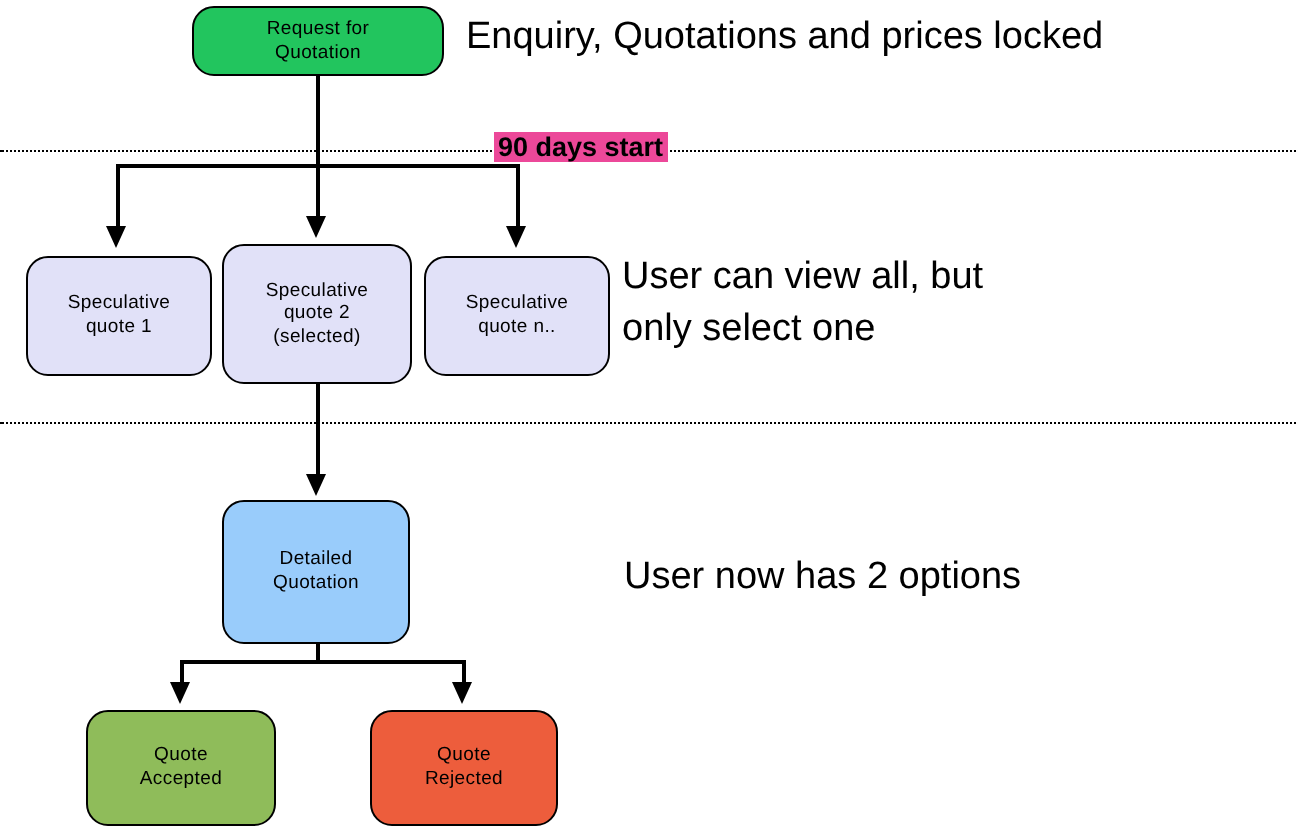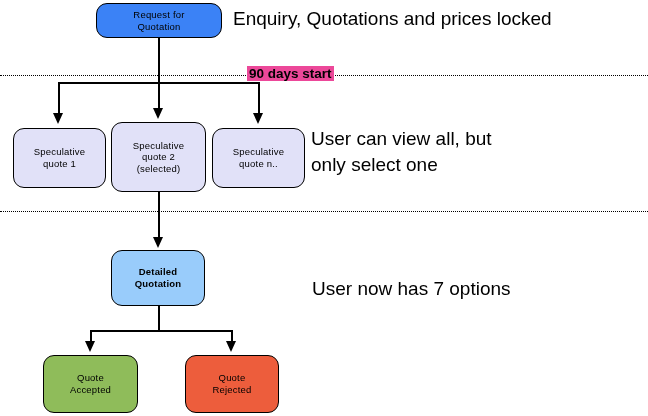--- a/index.html
+++ b/index.html
@@ -9,21 +9,21 @@
 
   
   .node{position:absolute;box-sizing:border-box;border:1.6px solid #000;
         border-radius:11px;display:flex;align-items:center;justify-content:center;
         text-align:center;line-height:1.22;font-size:9.5px;letter-spacing:.2px;
         padding:2px;white-space:pre-line;}
   .n-rfq{left:96px;top:3px;width:126px;height:35px;background:#e9e94f;font-size:9.5px;}
   .n-sq1{left:13px;top:128px;width:93px;height:60px;background:#e1e1f8;}
   .n-sq2{left:111px;top:122px;width:95px;height:70px;background:#e1e1f8;}
   .n-sqn{left:212px;top:128px;width:93px;height:60px;background:#e1e1f8;}
-  .n-dq {left:111px;top:250px;width:94px;height:56px;background:#99ccfb;font-weight:bold;}
+  .n-dq {left:111px;top:250px;width:94px;height:72px;background:#99ccfb;}
   .n-acc{left:43px;top:355px;width:95px;height:58px;background:#8fbc5a;}
   .n-rej{left:185px;top:355px;width:94px;height:58px;background:#ed5d3c;}
 
   
   .vline{position:absolute;width:1.6px;background:#000;}
   .hline{position:absolute;height:1.6px;background:#000;}
   .arrowhead{position:absolute;width:0;height:0;
              border-left:5.5px solid transparent;border-right:5.5px solid transparent;
              border-top:11px solid #000;}
 
@@ -58,21 +58,21 @@
   <div class="vline" style="left:158px;top:192px;height:46px;"></div>
   <div class="arrowhead" style="left:153px;top:237px;"></div>
 
   <div class="vline" style="left:158px;top:306px;height:26px;"></div>
   <div class="hline" style="left:90px;top:330px;width:142px;"></div>
   <div class="vline" style="left:90px;top:330px;height:12px;"></div>
   <div class="arrowhead" style="left:85px;top:341px;"></div>
   <div class="vline" style="left:231px;top:330px;height:12px;"></div>
   <div class="arrowhead" style="left:226px;top:341px;"></div>
 
-  <div class="node n-rfq" style="background: #3b82f6;">Request for
+  <div class="node n-rfq" style="background: #22c55e;">Request for
 Quotation</div>
 
   <div class="node n-sq1" style="background: rgb(225, 225, 248);">Speculative
 quote 1</div>
 
   <div class="node n-sq2" style="background: rgb(225, 225, 248);">Speculative
 quote 2
 (selected)</div>
 
   <div class="node n-sqn" style="background: rgb(225, 225, 248);">Speculative
@@ -85,15 +85,15 @@
 Accepted</div>
 
   <div class="node n-rej" style="background: rgb(237, 93, 60);">Quote
 Rejected</div>
 
   <div class="note" style="left:233px;top:6px;">Enquiry, Quotations and prices locked</div>
 
   <div class="note" style="left:311px;top:126px;">User can view all, but
 only select one</div>
 
-  <div class="note" style="left:312px;top:276px;">User now has 7 options</div>
+  <div class="note" style="left:312px;top:276px;">User now has 2 options</div>
 
 </div>
 
 </body></html>

